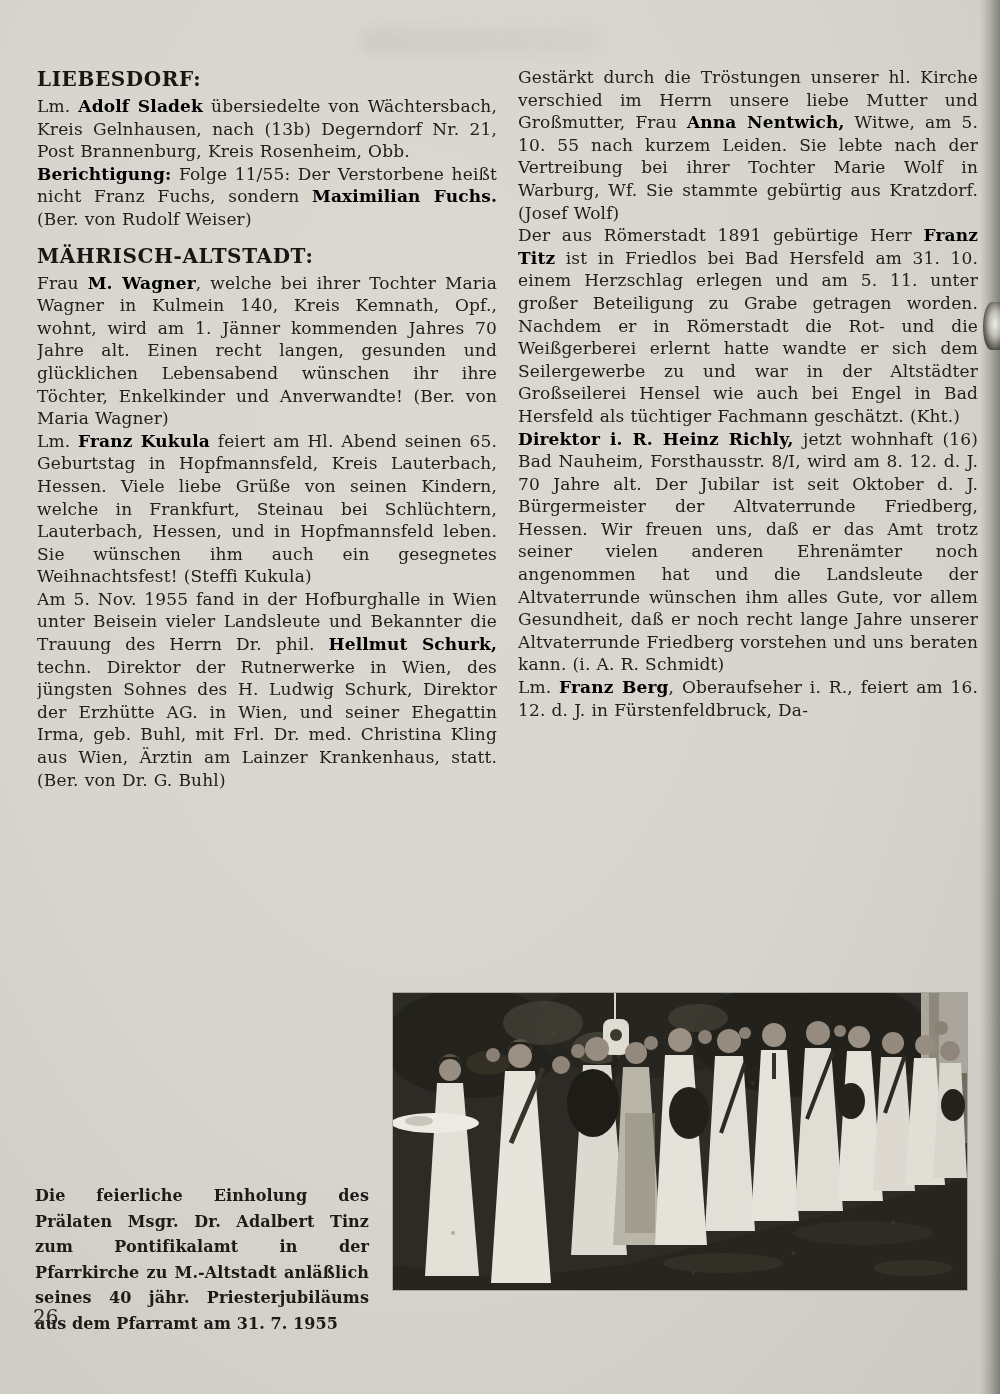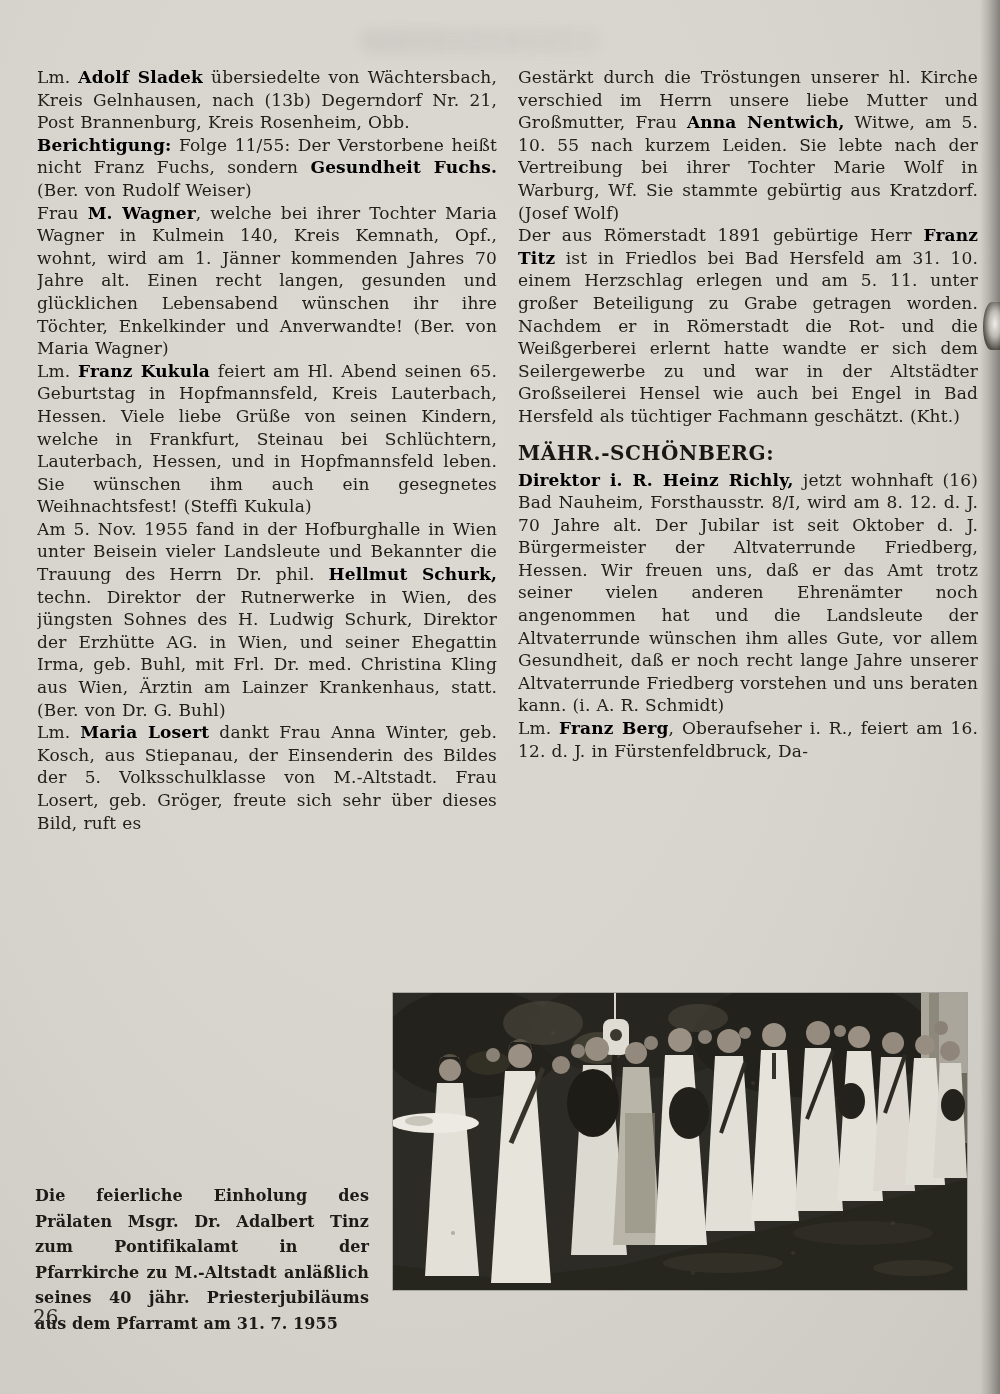--- a/index.html
+++ b/index.html
@@ -52,31 +52,31 @@
     background:linear-gradient(to right, rgba(120,118,112,.10), rgba(120,118,112,.05));
     filter:blur(6px);border-radius:12px;
   }
 </style>
 </head>
 <body>
 
 <div id="bleed-ghost"></div>
 
 <div id="col-left" class="col">
+    <div class="heading">LIEBESDORF:</div>
     <p class="para"><span>Lm. </span><span class="b">Adolf Sladek</span><span> übersiedelte von Wächtersbach, Kreis Gelnhausen, nach (13b) Degerndorf Nr. 21, Post Brannenburg, Kreis Rosenheim, Obb.</span></p>
-    <p class="para"><span class="b">Berichtigung:</span><span> Folge 11/55: Der Verstorbene heißt nicht Franz Fuchs, sondern </span><span class="b">Gesundheit Fuchs.</span><span> (Ber. von Rudolf Weiser)</span></p>
+    <p class="para"><span class="b">Berichtigung:</span><span> Folge 11/55: Der Verstorbene heißt nicht Franz Fuchs, sondern </span><span class="b">Maximilian Fuchs.</span><span> (Ber. von Rudolf Weiser)</span></p>
+    <div class="heading">MÄHRISCH-ALTSTADT:</div>
     <p class="para"><span>Frau </span><span class="b">M. Wagner</span><span>, welche bei ihrer Tochter Maria Wagner in Kulmein 140, Kreis Kemnath, Opf., wohnt, wird am 1. Jänner kommenden Jahres 70 Jahre alt. Einen recht langen, gesunden und glücklichen Lebensabend wünschen ihr ihre Töchter, Enkelkinder und Anverwandte! (Ber. von Maria Wagner)</span></p>
     <p class="para"><span>Lm. </span><span class="b">Franz Kukula</span><span> feiert am Hl. Abend seinen 65. Geburtstag in Hopfmannsfeld, Kreis Lauterbach, Hessen. Viele liebe Grüße von seinen Kindern, welche in Frankfurt, Steinau bei Schlüchtern, Lauterbach, Hessen, und in Hopfmannsfeld leben. Sie wünschen ihm auch ein gesegnetes Weihnachtsfest! (Steffi Kukula)</span></p>
     <p class="para"><span>Am 5. Nov. 1955 fand in der Hofburghalle in Wien unter Beisein vieler Landsleute und Bekannter die Trauung des Herrn Dr. phil. </span><span class="b">Hellmut Schurk,</span><span> techn. Direktor der Rutnerwerke in Wien, des jüngsten Sohnes des H. Ludwig Schurk, Direktor der Erzhütte AG. in Wien, und seiner Ehegattin Irma, geb. Buhl, mit Frl. Dr. med. Christina Kling aus Wien, Ärztin am Lainzer Krankenhaus, statt. (Ber. von Dr. G. Buhl)</span></p>
-    <p class="para"><span>Lm. </span><span class="b">Maria Losert</span><span> dankt Frau Anna Winter, geb. Kosch, aus Stiepanau, der Einsenderin des Bildes der 5. Volksschulklasse von M.-Altstadt. Frau Losert, geb. Gröger, freute sich sehr über dieses Bild, ruft es</span></p>
   </div>
 <div id="col-right" class="col">
     <p class="para"><span>Gestärkt durch die Tröstungen unserer hl. Kirche verschied im Herrn unsere liebe Mutter und Großmutter, Frau </span><span class="b">Anna Nentwich,</span><span> Witwe, am 5. 10. 55 nach kurzem Leiden. Sie lebte nach der Vertreibung bei ihrer Tochter Marie Wolf in Warburg, Wf. Sie stammte gebürtig aus Kratzdorf. (Josef Wolf)</span></p>
     <p class="para"><span>Der aus Römerstadt 1891 gebürtige Herr </span><span class="b">Franz Titz</span><span> ist in Friedlos bei Bad Hersfeld am 31. 10. einem Herzschlag erlegen und am 5. 11. unter großer Beteiligung zu Grabe getragen worden. Nachdem er in Römerstadt die Rot- und die Weißgerberei erlernt hatte wandte er sich dem Seilergewerbe zu und war in der Altstädter Großseilerei Hensel wie auch bei Engel in Bad Hersfeld als tüchtiger Fachmann geschätzt. (Kht.)</span></p>
-    <div class="heading">MÄHR.-SCHÖNBERG:</div>
     <p class="para"><span class="b">Direktor i. R. Heinz Richly,</span><span> jetzt wohnhaft (16) Bad Nauheim, Forsthausstr. 8/I, wird am 8. 12. d. J. 70 Jahre alt. Der Jubilar ist seit Oktober d. J. Bürgermeister der Altvaterrunde Friedberg, Hessen. Wir freuen uns, daß er das Amt trotz seiner vielen anderen Ehrenämter noch angenommen hat und die Landsleute der Altvaterrunde wünschen ihm alles Gute, vor allem Gesundheit, daß er noch recht lange Jahre unserer Altvaterrunde Friedberg vorstehen und uns beraten kann. (i. A. R. Schmidt)</span></p>
     <p class="para"><span>Lm. </span><span class="b">Franz Berg</span><span>, Oberaufseher i. R., feiert am 16. 12. d. J. in Fürstenfeldbruck, Da-</span></p>
   </div>
 
 <svg id="photo" viewBox="0 0 574 297" preserveAspectRatio="none" aria-hidden="true" aria-label="Schwarzweißfoto: Prozession von Mädchen und Frauen in weißen Kleidern auf einer Wiese vor dunklem Laub; links ein Mädchen mit Tablett">
 
   <rect x="0" y="0" width="574" height="297" fill="#2c2b25"></rect>
   <ellipse cx="80" cy="50" rx="90" ry="55" fill="#23221d"></ellipse>
   <ellipse cx="250" cy="35" rx="110" ry="50" fill="#262520"></ellipse>
   <ellipse cx="420" cy="45" rx="120" ry="60" fill="#22211c"></ellipse>

